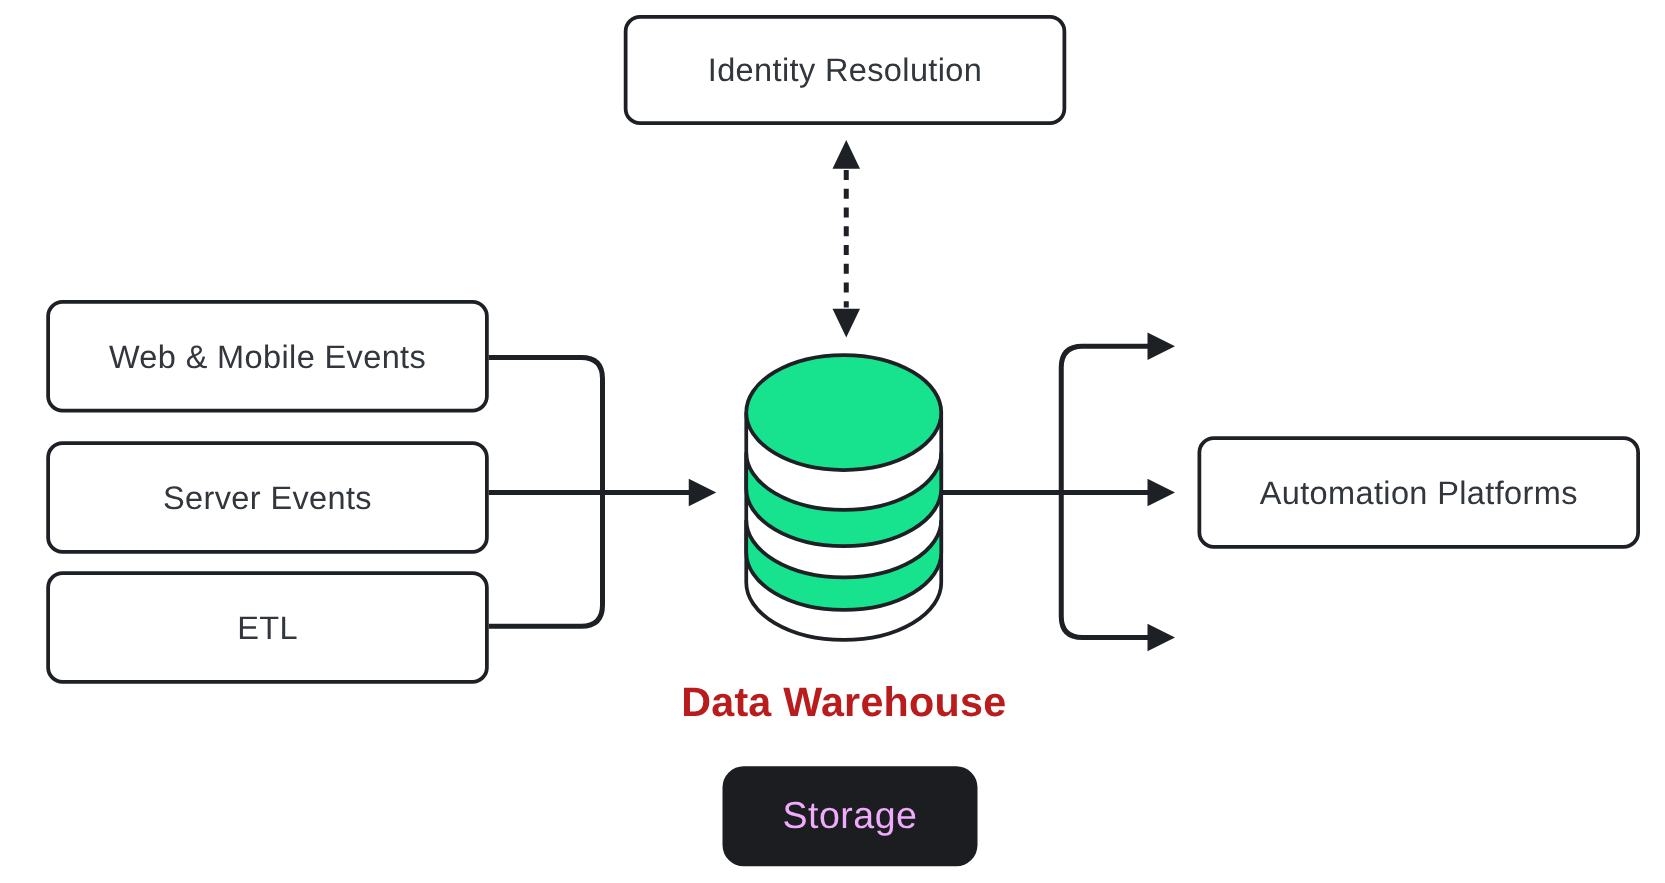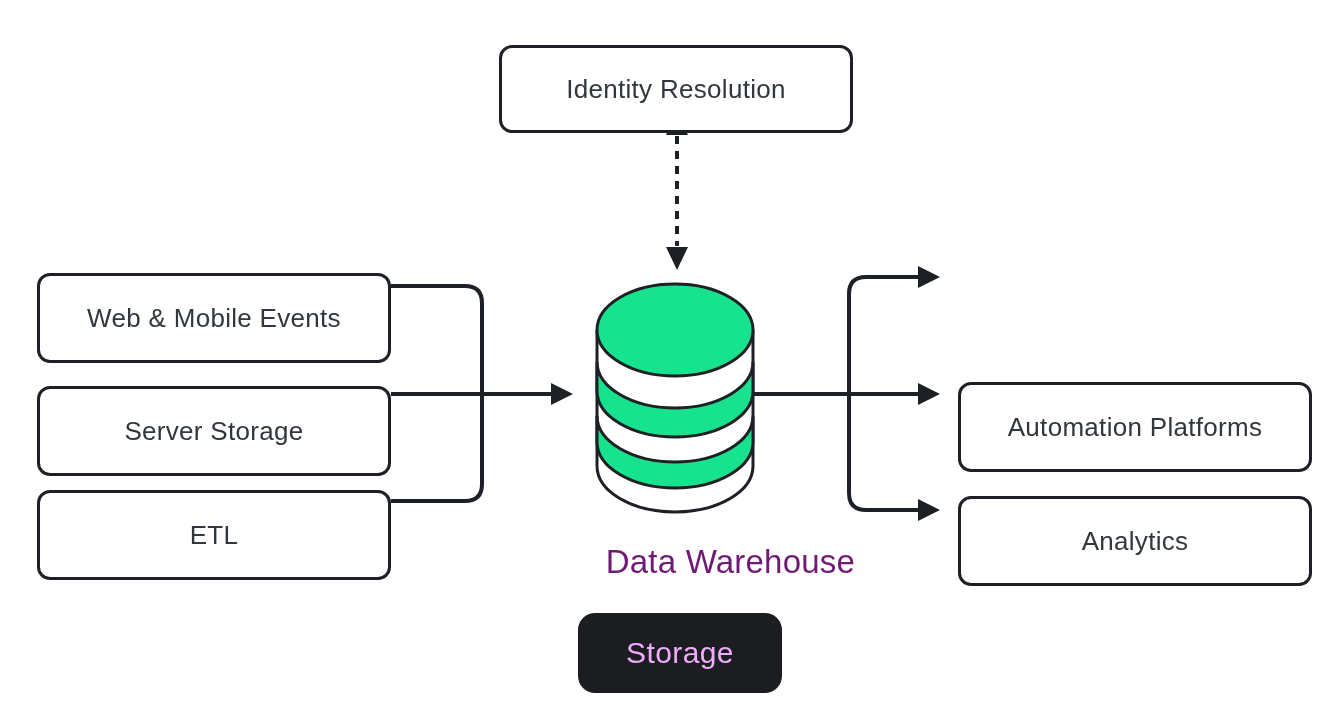--- a/index.html
+++ b/index.html
@@ -15,38 +15,37 @@
     box-sizing:border-box;
     border:3px solid #1d2025;
     border-radius:13px;
     background:#ffffff;
     display:flex;align-items:center;justify-content:center;
     font-size:26px;
     font-weight:500;
     letter-spacing:0.3px;
     color:#31373d;
     text-align:center;
-    margin-top:33px;
   }
   .node-identity{left:499px;top:12px;width:354px;height:88px;}
   .node-src{left:37px;width:354px;height:90px;align-items:center;}
   .node-src-0{top:240px;}
   .node-src-1{top:353px;}
   .node-src-2{top:457px;}
   .node-dst{left:958px;width:354px;height:90px;}
   .node-dst-0{top:231px;}
   .node-dst-1{top:349px;}
   .node-dst-2{top:463px;}
   .connector-layer{position:absolute;left:0;top:0;width:1332px;height:706px;}
   .db-icon{position:absolute;left:595px;top:282px;}
   .dw-label{
     position:absolute;left:495px;top:543px;width:360px;
-    text-align:right;
-    font-size:33px;font-weight:400;letter-spacing:0.2px;
-    color:#701a75;
+    text-align:center;
+    font-size:33px;font-weight:700;letter-spacing:0.2px;
+    color:#b91c1c;
   }
   .storage-badge{
     position:absolute;left:578px;top:613px;width:204px;height:80px;
     box-sizing:border-box;
     background:#1b1d21;
     border-radius:17px;
     display:flex;align-items:center;justify-content:center;
     color:#f0abfc;
     font-size:30px;font-weight:500;letter-spacing:0.4px;
   }
@@ -88,31 +87,28 @@
   </svg>
 
   <div class="node node-identity">
     <span>Identity Resolution</span>
   </div>
 
   <div class="node node-src node-src-0">
     <span>Web &amp; Mobile Events</span>
   </div>
   <div class="node node-src node-src-1">
-    <span>Server Storage</span>
+    <span>Server Events</span>
   </div>
   <div class="node node-src node-src-2">
     <span>ETL</span>
   </div>
 
   <div class="node node-dst node-dst-1">
     <span>Automation Platforms</span>
-  </div>
-  <div class="node node-dst node-dst-2">
-    <span>Analytics</span>
   </div>
 
   <div class="dw-label">Data Warehouse</div>
   <div class="storage-badge">
     <span>Storage</span>
   </div>
 
 </div>
 
 </body></html>

